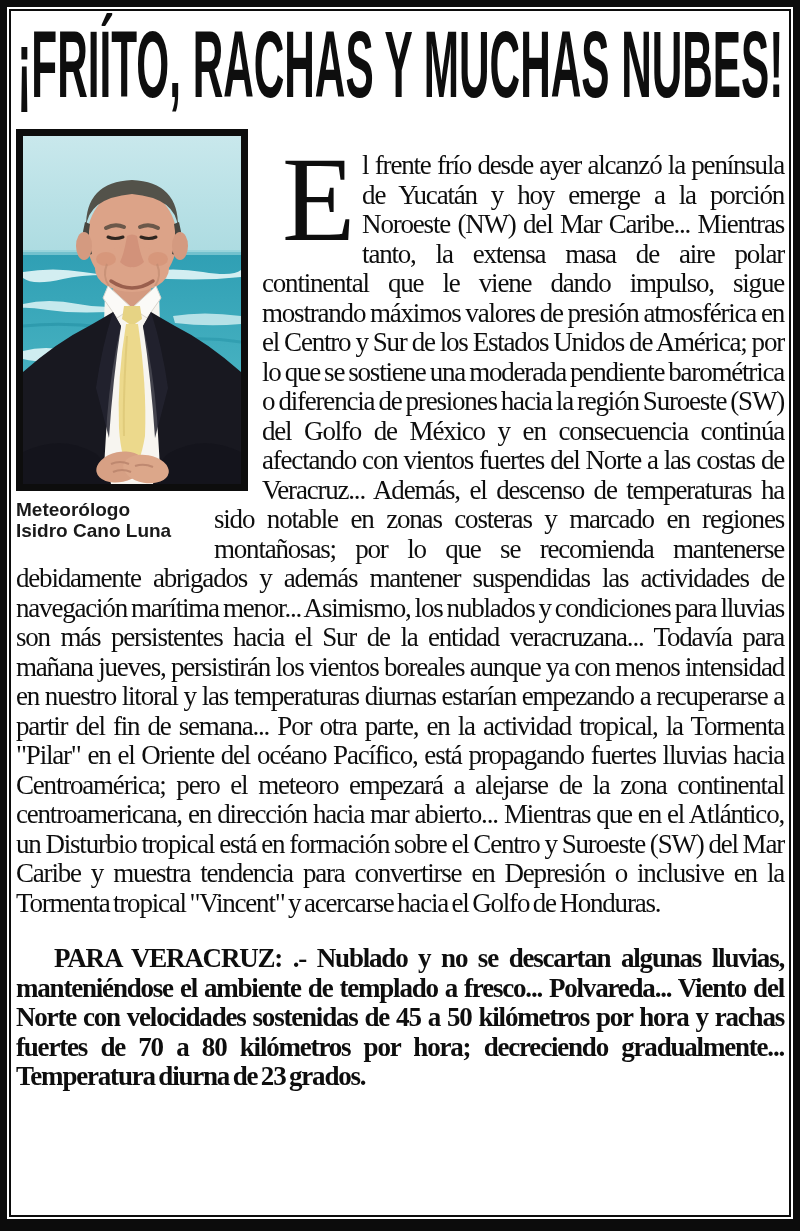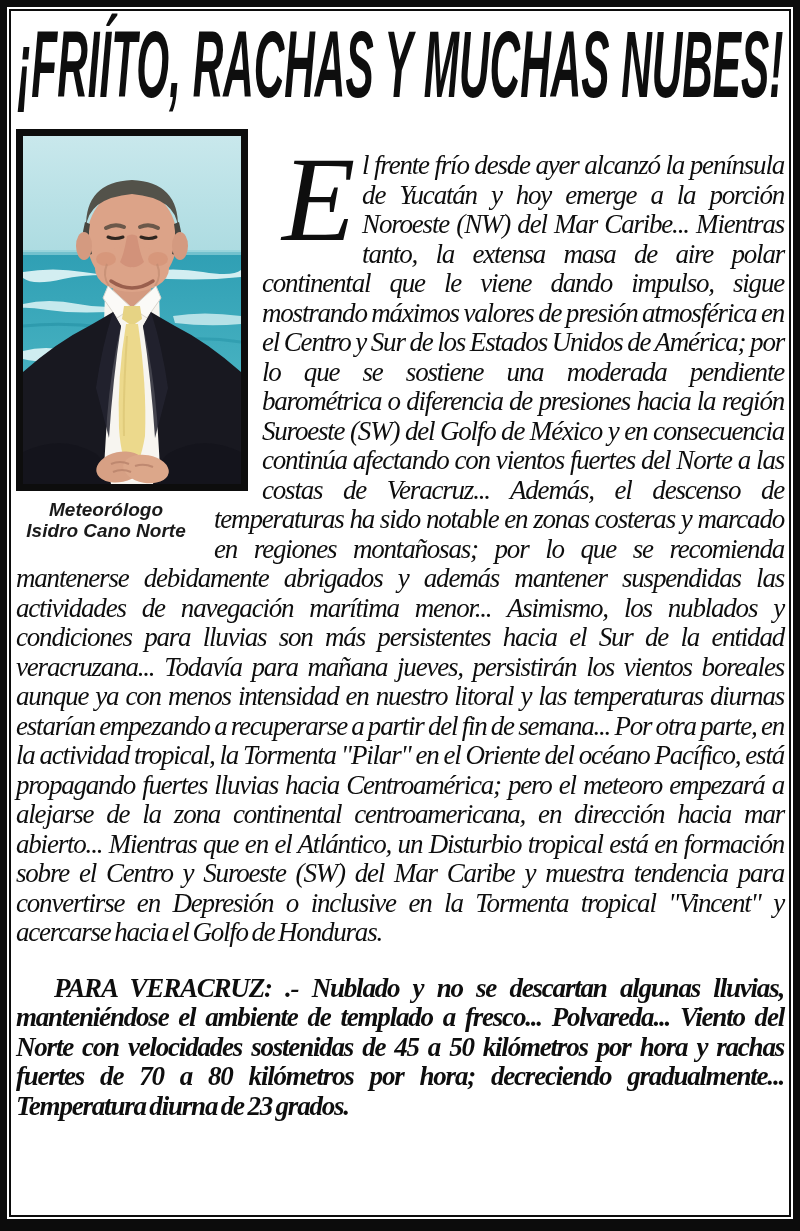--- a/index.html
+++ b/index.html
@@ -3,21 +3,20 @@
 <meta charset="utf-8">
 <style>
   html,body{margin:0;padding:0;background:#ffffff;}
   .page{
     width:800px;height:1231px;box-sizing:border-box;
     background:#ffffff;
     border:7px solid #0c0c0c;border-bottom-width:12px;
     padding:2px;
     font-family:"Liberation Serif","DejaVu Serif",serif;
     color:#0e0e0e;
-    font-style:italic;
   }
   .inner{
     width:100%;height:100%;box-sizing:border-box;
     border:2px solid #0c0c0c;
     padding:0 5px;
     overflow:hidden;
   }
   
   .headline{
     display:flex;justify-content:center;
@@ -49,21 +48,20 @@
     shape-outside:polygon(0 0, 246px 0, 246px 364px, 198px 364px, 198px 432px, 0 432px);
   }
   .photo-frame{
     width:232px;height:362px;box-sizing:border-box;
     border:7px solid #0d0d0d;
     background:#bfe2e8;
   }
   .photo-frame svg{display:block;width:218px;height:348px;}
   .photo-caption{
     width:180px;margin-top:8px;
-    text-align:center;
     font-family:"Liberation Sans","DejaVu Sans",sans-serif;
     font-weight:700;font-size:19px;line-height:21px;color:#1a1a1a;
   }
   .lead-spacer{height:22px;}
   .lead{
     margin:0;
     font-size:27px;line-height:29.5px;
     letter-spacing:-1.2px;word-spacing:-2px;
     text-align:justify;
   }
@@ -172,21 +170,21 @@
               <path d="M218,348 L218,316 Q180,298 146,317 Q134,326 130,348 Z" fill="#14141c"></path>
 
               <ellipse cx="97" cy="331" rx="24" ry="15" fill="#d7a084" transform="rotate(-12 97 331)"></ellipse>
               <ellipse cx="123" cy="333" rx="23" ry="14" fill="#dca78a" transform="rotate(10 123 333)"></ellipse>
               <path d="M88,328 Q97,324 106,328 M90,336 Q99,332 108,336 M112,330 Q121,327 130,331" stroke="#b8826a" stroke-width="2" fill="none" opacity="0.8"></path>
             </g>
           </svg>
         </div>
         <figcaption class="photo-caption">
           <div>Meteorólogo</div>
-          <div>Isidro Cano Norte</div>
+          <div>Isidro Cano Luna</div>
         </figcaption>
       </figure>
 
       <div class="lead-spacer"></div>
 
       <p class="lead"><span class="dropcap">E</span><span>l frente frío desde ayer alcanzó la península de Yucatán y hoy emerge a la porción Noroeste (NW) del Mar Caribe... Mientras tanto, la extensa masa de aire polar continental que le viene dando impulso, sigue mostrando máximos valores de presión atmosférica en el Centro y Sur de los Estados Unidos de América; por lo que se sostiene una moderada pendiente barométrica o diferencia de presiones hacia la región Suroeste (SW) del Golfo de México y en consecuencia continúa afectando con vientos fuertes del Norte a las costas de Veracruz... Además, el descenso de temperaturas ha sido notable en zonas costeras y marcado en regiones montañosas; por lo que se recomienda mantenerse debidamente abrigados y además mantener suspendidas las actividades de navegación marítima menor... Asimismo, los nublados y condiciones para lluvias son más persistentes hacia el Sur de la entidad veracruzana... Todavía para mañana jueves, persistirán los vientos boreales aunque ya con menos intensidad en nuestro litoral y las temperaturas diurnas estarían empezando a recuperarse a partir del fin de semana... Por otra parte, en la actividad tropical, la Tormenta "Pilar" en el Oriente del océano Pacífico, está propagando fuertes lluvias hacia Centroamérica; pero el meteoro empezará a alejarse de la zona continental centroamericana, en dirección hacia mar abierto... Mientras que en el Atlántico, un Disturbio tropical está en formación sobre el Centro y Suroeste (SW) del Mar Caribe y muestra tendencia para convertirse en Depresión o inclusive en la Tormenta tropical "Vincent" y acercarse hacia el Golfo de Honduras.</span></p>
 
       <p class="forecast">PARA VERACRUZ: .- Nublado y no se descartan algunas lluvias, manteniéndose el ambiente de templado a fresco... Polvareda... Viento del Norte con velocidades sostenidas de 45 a 50 kilómetros por hora y rachas fuertes de 70 a 80 kilómetros por hora; decreciendo gradualmente... Temperatura diurna de 23 grados.</p>
 
     </div>

